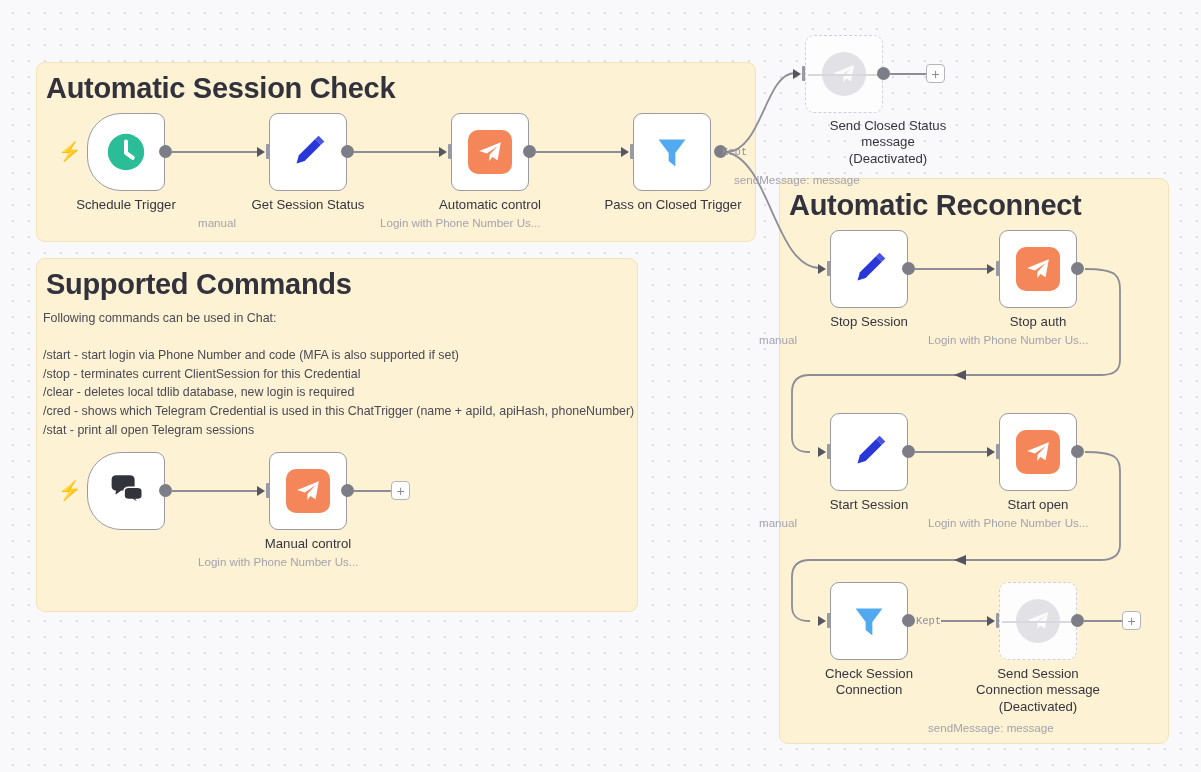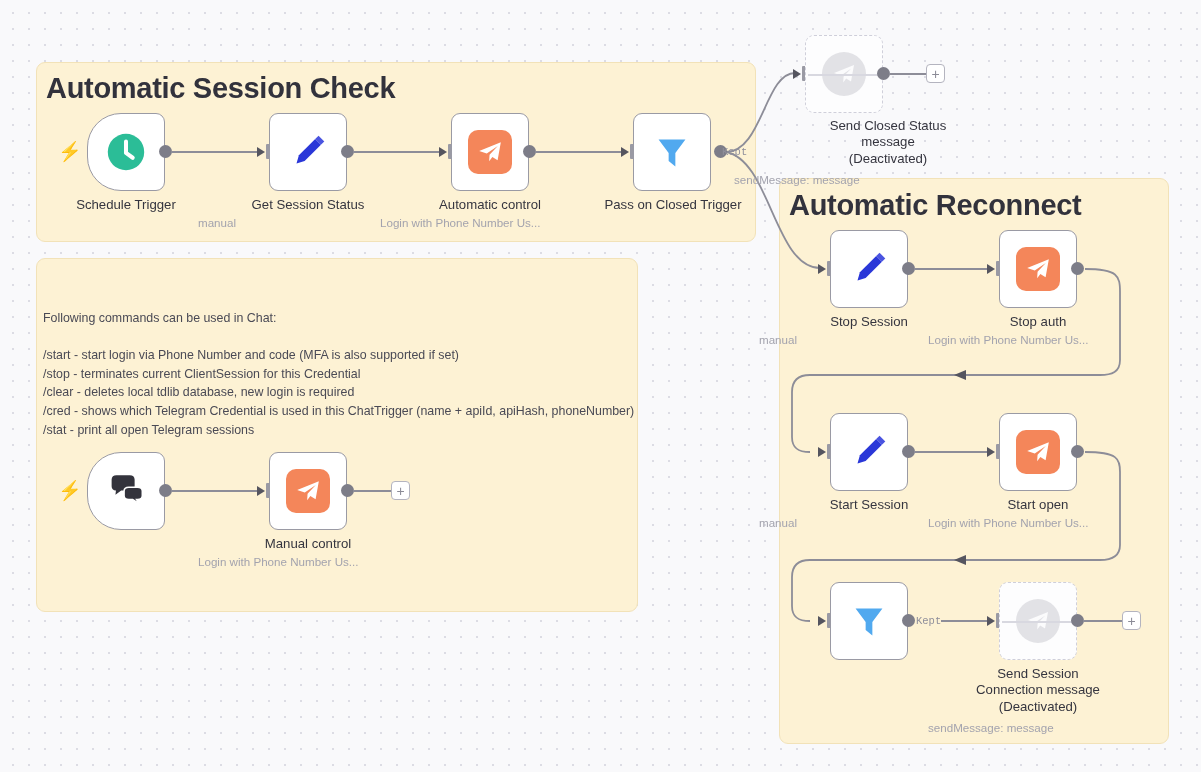--- a/index.html
+++ b/index.html
@@ -101,20 +101,21 @@
 </style>
 </head>
 <body>
 
 <div id="canvas">
 
   <div class="group" style="left:36px; top:62px; width:720px; height:180px;"></div>
   <div class="group-title" style="left:46px; top:72px;">Automatic Session Check</div>
 
   <div class="group" style="left:36px; top:258px; width:602px; height:354px;"></div>
+  <div class="group-title" style="left:46px; top:268px;">Supported Commands</div>
   <div class="note-body" style="left:43px; top:309px; width:590px;">Following commands can be used in Chat:
 
 /start - start login via Phone Number and code (MFA is also supported if set)
 /stop - terminates current ClientSession for this Credential
 /clear - deletes local tdlib database, new login is required
 /cred - shows which Telegram Credential is used in this ChatTrigger (name + apiId, apiHash, phoneNumber)
 /stat - print all open Telegram sessions</div>
 
   <div class="group" style="left:779px; top:178px; width:390px; height:566px;"></div>
   <div class="group-title" style="left:789px; top:173px;margin-top:16px;">Automatic Reconnect</div>
@@ -272,20 +273,22 @@
   <div class="in-port" style="left:818px; top:613px;"></div>
   <div class="node" style="left:830px; top:582px;">
     <svg class="ic" viewBox="0 0 48 48">
       <path d="M10 11 L38 11 L27.5 25 L27.5 39 L20.5 33.5 L20.5 25 Z" fill="#51a9ef"></path>
     </svg>
   </div>
   <div class="out-dot" style="left:902px; top:614px;"></div>
   <div class="port-label" style="left:916px; top:615px;">Kept</div>
   <div class="edge" style="left:941px; top:620px; width:47px;"></div>
   <div class="in-port" style="left:987px; top:613px;"></div>
+  <div class="node-label" style="left:769px; top:666px;">Check Session
+Connection</div>
 
   <div class="node deact" style="left:999px; top:582px;">
     <div class="tg-grey">
       <svg width="24" height="24" viewBox="0 0 24 24">
           <path d="M22 3 L2 11 L9 13.4 L19.2 6.4 L11.6 14.6 L11.2 20.6 L14.2 16.6 L19 19.5 Z" fill="#fbfbfc"></path>
         </svg>
     </div>
     <div class="strike"></div>
   </div>
   <div class="out-dot" style="left:1071px; top:614px;"></div>

